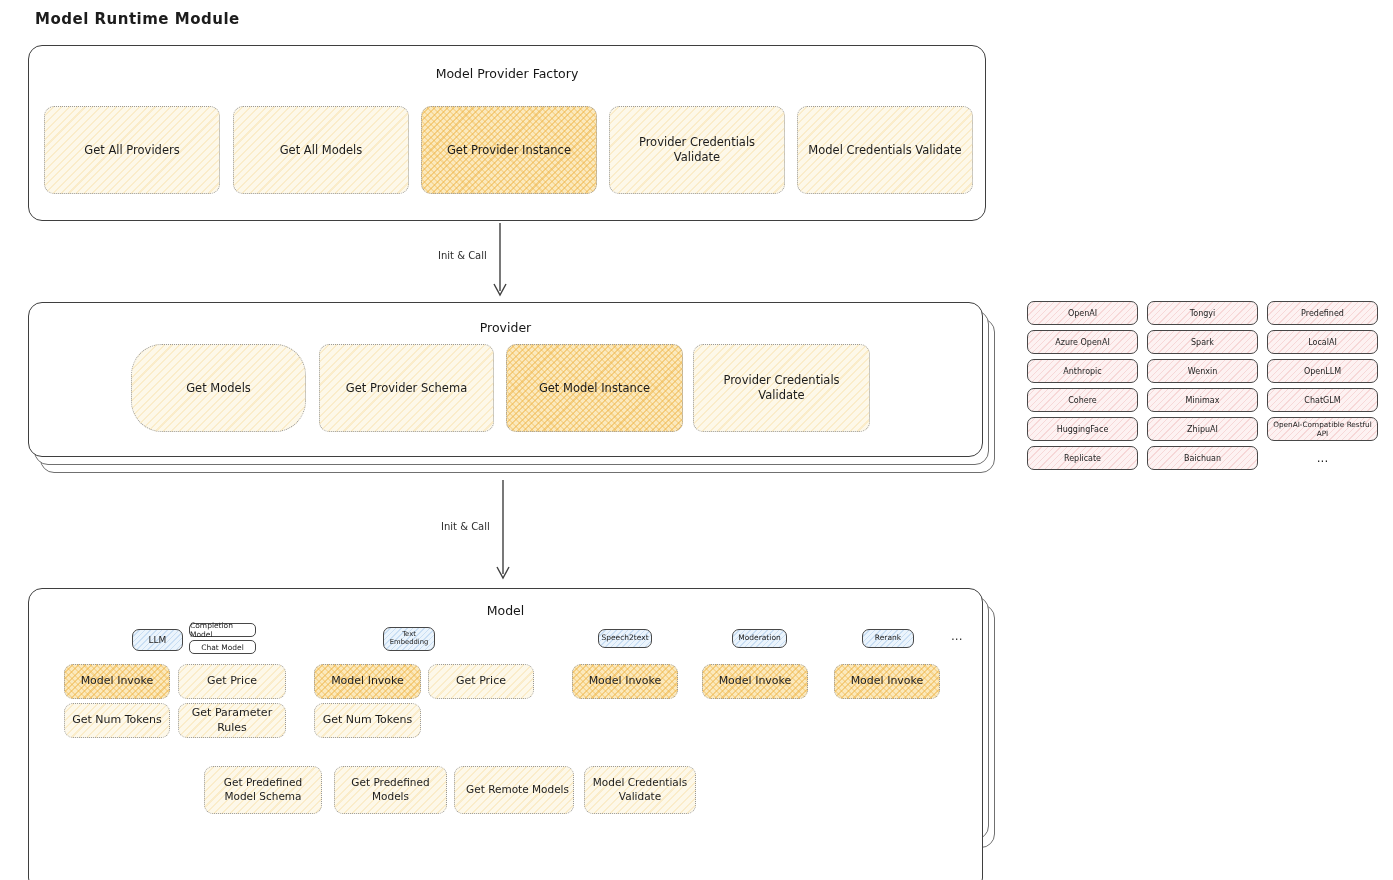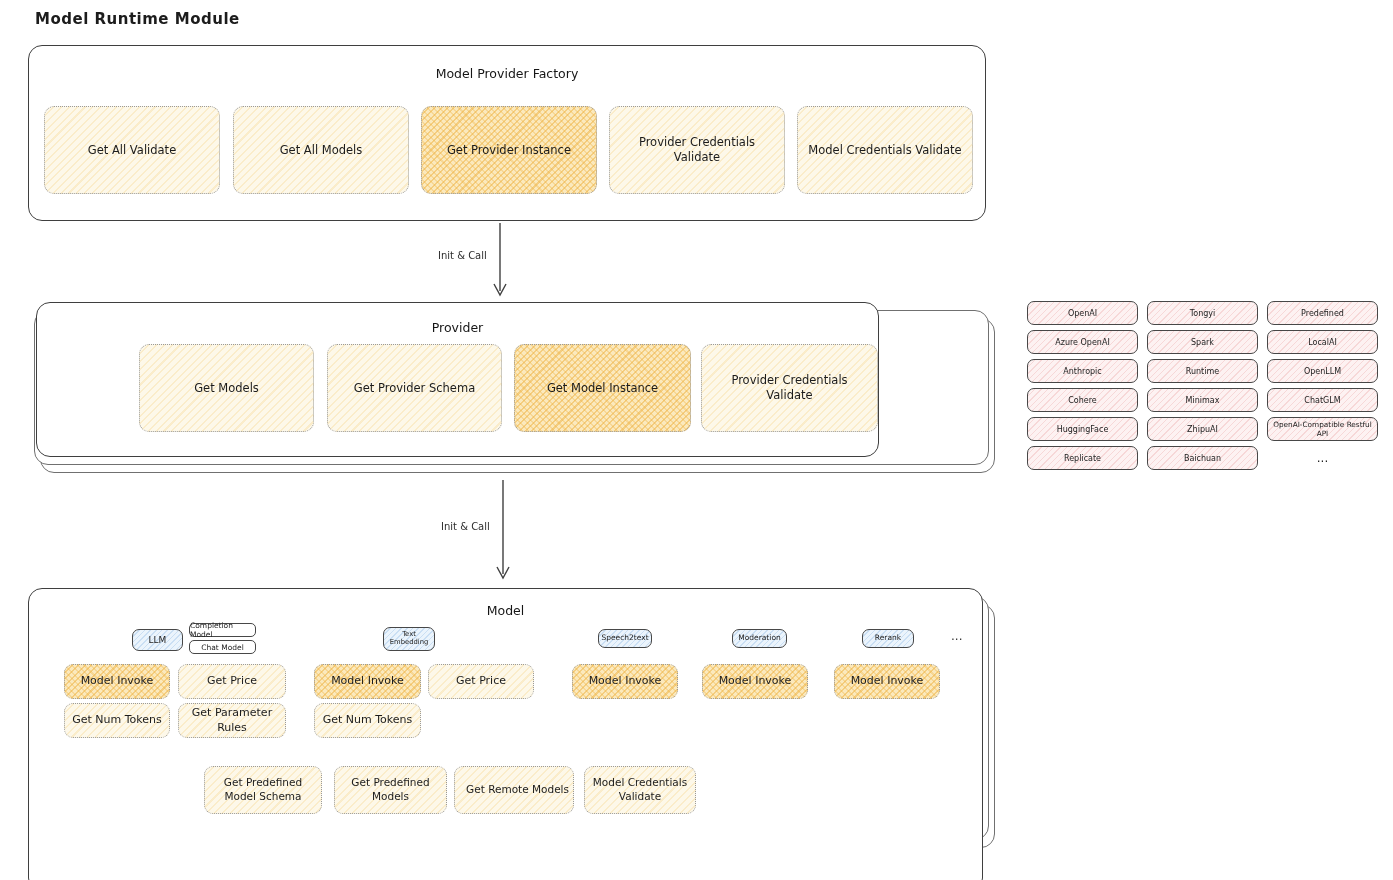--- a/index.html
+++ b/index.html
@@ -51,21 +51,21 @@
 </head>
 <body>
 
 <div class="canvas">
 
   <div class="diagram-title">Model Runtime Module</div>
 
   <div class="big-box" style="left:28px; top:45px; width:958px; height:176px;">
     <div class="box-title" style="top:20px;">Model Provider Factory</div>
     <div class="node" style="left:15px;  top:60px; width:176px; height:88px;">
-        <span>Get All Validate</span>
+        <span>Get All Providers</span>
       </div>
     <div class="node" style="left:204px; top:60px; width:176px; height:88px;">
         <span>Get All Models</span>
       </div>
     <div class="node hl" style="left:392px; top:60px; width:176px; height:88px;">
         <span>Get Provider Instance</span>
       </div>
     <div class="node" style="left:580px; top:60px; width:176px; height:88px;">
         <span>Provider Credentials Validate</span>
       </div>
@@ -75,23 +75,23 @@
   </div>
 
   <svg class="arrow" style="left:490px; top:221px;" width="20" height="78">
     <line x1="10" y1="2" x2="10" y2="70" stroke="#3f3f3f" stroke-width="1.4"></line>
     <path d="M4 63 L10 74 L16 63" fill="none" stroke="#3f3f3f" stroke-width="1.4"></path>
   </svg>
   <div class="arrow-label" style="left:438px; top:250px;">Init &amp; Call</div>
 
   <div class="echo" style="left:40px; top:318px; width:955px; height:155px;"></div>
   <div class="echo" style="left:34px; top:310px; width:955px; height:155px;"></div>
-  <div class="big-box" style="left:28px; top:302px; width:843px; height:155px;margin-left:8px;">
+  <div class="big-box" style="left:28px; top:302px; width:955px; height:155px;">
     <div class="box-title" style="top:17px;">Provider</div>
-    <div class="node" style="left:102px; top:41px; width:175px; height:88px;">
+    <div class="node" style="left:102px; top:41px; width:175px; height:88px;border-radius:31px;">
         <span>Get Models</span>
       </div>
     <div class="node" style="left:290px; top:41px; width:175px; height:88px;">
         <span>Get Provider Schema</span>
       </div>
     <div class="node hl" style="left:477px; top:41px; width:177px; height:88px;">
         <span>Get Model Instance</span>
       </div>
     <div class="node" style="left:664px; top:41px; width:177px; height:88px;">
         <span>Provider Credentials Validate</span>
@@ -114,21 +114,21 @@
     <div class="chip">
         <span>Spark</span>
       </div>
     <div class="chip">
         <span>LocalAI</span>
       </div>
     <div class="chip">
         <span>Anthropic</span>
       </div>
     <div class="chip">
-        <span>Runtime</span>
+        <span>Wenxin</span>
       </div>
     <div class="chip">
         <span>OpenLLM</span>
       </div>
     <div class="chip">
         <span>Cohere</span>
       </div>
     <div class="chip">
         <span>Minimax</span>
       </div>

